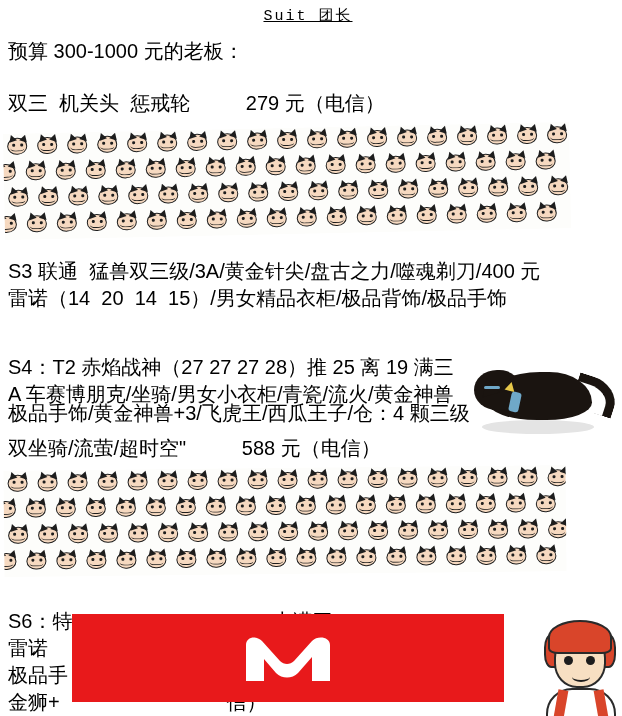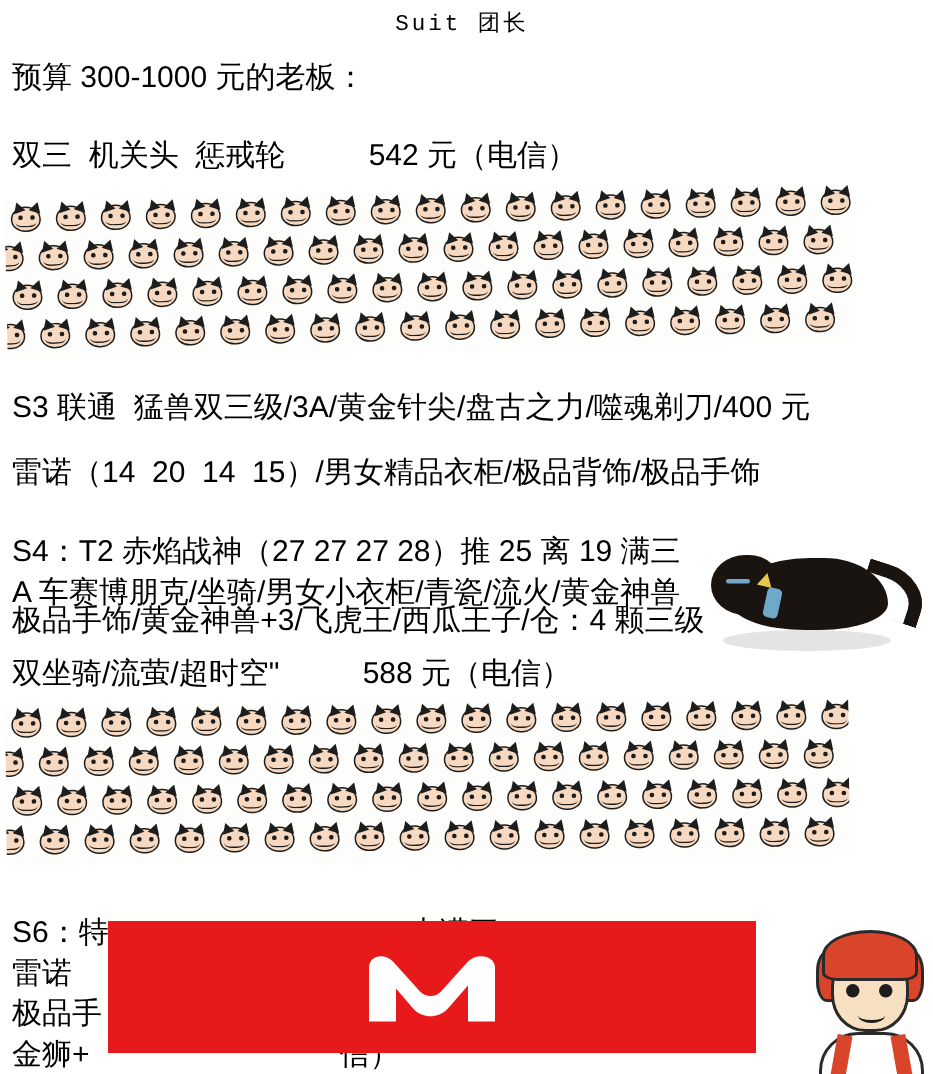--- a/index.html
+++ b/index.html
@@ -24,20 +24,21 @@
     position: absolute;
     top: 6px;
     left: 0;
     width: 616px;
     text-align: center;
     font-family: "Liberation Mono", monospace;
     font-size: 15px;
     letter-spacing: 2px;
     color: #000;
     white-space: pre;
+    text-decoration: underline;
   }
   .line {
     position: absolute;
     left: 8px;
     font-size: 20px;
     color: #000;
     white-space: pre;
     font-family: "Liberation Sans", sans-serif;
     letter-spacing: 0px;
   }
@@ -312,31 +313,31 @@
   }
 </style>
 </head>
 <body>
 
 <div class="page">
 
   <div class="title">Suit 团长</div>
 
   <div class="line" style="top:38px">预算 300-1000 元的老板：</div>
-  <div class="line" style="top:90px">双三  机关头  惩戒轮          542 元（电信）</div>
+  <div class="line" style="top:90px">双三  机关头  惩戒轮          279 元（电信）</div>
 
   <div class="band tilt1" id="band1" style="top:128px; width:566px; height:106px;">
       <div class="row" style="top: 0px; left: 0px;"><span class="face"><i class="ear-l"></i><i class="ear-r"></i><i class="eye-l"></i><i class="eye-r"></i></span><span class="face"><i class="ear-l"></i><i class="ear-r"></i><i class="eye-l"></i><i class="eye-r"></i></span><span class="face"><i class="ear-l"></i><i class="ear-r"></i><i class="eye-l"></i><i class="eye-r"></i></span><span class="face"><i class="ear-l"></i><i class="ear-r"></i><i class="eye-l"></i><i class="eye-r"></i></span><span class="face"><i class="ear-l"></i><i class="ear-r"></i><i class="eye-l"></i><i class="eye-r"></i></span><span class="face"><i class="ear-l"></i><i class="ear-r"></i><i class="eye-l"></i><i class="eye-r"></i></span><span class="face"><i class="ear-l"></i><i class="ear-r"></i><i class="eye-l"></i><i class="eye-r"></i></span><span class="face"><i class="ear-l"></i><i class="ear-r"></i><i class="eye-l"></i><i class="eye-r"></i></span><span class="face"><i class="ear-l"></i><i class="ear-r"></i><i class="eye-l"></i><i class="eye-r"></i></span><span class="face"><i class="ear-l"></i><i class="ear-r"></i><i class="eye-l"></i><i class="eye-r"></i></span><span class="face"><i class="ear-l"></i><i class="ear-r"></i><i class="eye-l"></i><i class="eye-r"></i></span><span class="face"><i class="ear-l"></i><i class="ear-r"></i><i class="eye-l"></i><i class="eye-r"></i></span><span class="face"><i class="ear-l"></i><i class="ear-r"></i><i class="eye-l"></i><i class="eye-r"></i></span><span class="face"><i class="ear-l"></i><i class="ear-r"></i><i class="eye-l"></i><i class="eye-r"></i></span><span class="face"><i class="ear-l"></i><i class="ear-r"></i><i class="eye-l"></i><i class="eye-r"></i></span><span class="face"><i class="ear-l"></i><i class="ear-r"></i><i class="eye-l"></i><i class="eye-r"></i></span><span class="face"><i class="ear-l"></i><i class="ear-r"></i><i class="eye-l"></i><i class="eye-r"></i></span><span class="face"><i class="ear-l"></i><i class="ear-r"></i><i class="eye-l"></i><i class="eye-r"></i></span><span class="face"><i class="ear-l"></i><i class="ear-r"></i><i class="eye-l"></i><i class="eye-r"></i></span></div>
       <div class="row" style="top: 26px; left: -12px;"><span class="face"><i class="ear-l"></i><i class="ear-r"></i><i class="eye-l"></i><i class="eye-r"></i></span><span class="face"><i class="ear-l"></i><i class="ear-r"></i><i class="eye-l"></i><i class="eye-r"></i></span><span class="face"><i class="ear-l"></i><i class="ear-r"></i><i class="eye-l"></i><i class="eye-r"></i></span><span class="face"><i class="ear-l"></i><i class="ear-r"></i><i class="eye-l"></i><i class="eye-r"></i></span><span class="face"><i class="ear-l"></i><i class="ear-r"></i><i class="eye-l"></i><i class="eye-r"></i></span><span class="face"><i class="ear-l"></i><i class="ear-r"></i><i class="eye-l"></i><i class="eye-r"></i></span><span class="face"><i class="ear-l"></i><i class="ear-r"></i><i class="eye-l"></i><i class="eye-r"></i></span><span class="face"><i class="ear-l"></i><i class="ear-r"></i><i class="eye-l"></i><i class="eye-r"></i></span><span class="face"><i class="ear-l"></i><i class="ear-r"></i><i class="eye-l"></i><i class="eye-r"></i></span><span class="face"><i class="ear-l"></i><i class="ear-r"></i><i class="eye-l"></i><i class="eye-r"></i></span><span class="face"><i class="ear-l"></i><i class="ear-r"></i><i class="eye-l"></i><i class="eye-r"></i></span><span class="face"><i class="ear-l"></i><i class="ear-r"></i><i class="eye-l"></i><i class="eye-r"></i></span><span class="face"><i class="ear-l"></i><i class="ear-r"></i><i class="eye-l"></i><i class="eye-r"></i></span><span class="face"><i class="ear-l"></i><i class="ear-r"></i><i class="eye-l"></i><i class="eye-r"></i></span><span class="face"><i class="ear-l"></i><i class="ear-r"></i><i class="eye-l"></i><i class="eye-r"></i></span><span class="face"><i class="ear-l"></i><i class="ear-r"></i><i class="eye-l"></i><i class="eye-r"></i></span><span class="face"><i class="ear-l"></i><i class="ear-r"></i><i class="eye-l"></i><i class="eye-r"></i></span><span class="face"><i class="ear-l"></i><i class="ear-r"></i><i class="eye-l"></i><i class="eye-r"></i></span><span class="face"><i class="ear-l"></i><i class="ear-r"></i><i class="eye-l"></i><i class="eye-r"></i></span></div>
       <div class="row" style="top: 52px; left: 0px;"><span class="face"><i class="ear-l"></i><i class="ear-r"></i><i class="eye-l"></i><i class="eye-r"></i></span><span class="face"><i class="ear-l"></i><i class="ear-r"></i><i class="eye-l"></i><i class="eye-r"></i></span><span class="face"><i class="ear-l"></i><i class="ear-r"></i><i class="eye-l"></i><i class="eye-r"></i></span><span class="face"><i class="ear-l"></i><i class="ear-r"></i><i class="eye-l"></i><i class="eye-r"></i></span><span class="face"><i class="ear-l"></i><i class="ear-r"></i><i class="eye-l"></i><i class="eye-r"></i></span><span class="face"><i class="ear-l"></i><i class="ear-r"></i><i class="eye-l"></i><i class="eye-r"></i></span><span class="face"><i class="ear-l"></i><i class="ear-r"></i><i class="eye-l"></i><i class="eye-r"></i></span><span class="face"><i class="ear-l"></i><i class="ear-r"></i><i class="eye-l"></i><i class="eye-r"></i></span><span class="face"><i class="ear-l"></i><i class="ear-r"></i><i class="eye-l"></i><i class="eye-r"></i></span><span class="face"><i class="ear-l"></i><i class="ear-r"></i><i class="eye-l"></i><i class="eye-r"></i></span><span class="face"><i class="ear-l"></i><i class="ear-r"></i><i class="eye-l"></i><i class="eye-r"></i></span><span class="face"><i class="ear-l"></i><i class="ear-r"></i><i class="eye-l"></i><i class="eye-r"></i></span><span class="face"><i class="ear-l"></i><i class="ear-r"></i><i class="eye-l"></i><i class="eye-r"></i></span><span class="face"><i class="ear-l"></i><i class="ear-r"></i><i class="eye-l"></i><i class="eye-r"></i></span><span class="face"><i class="ear-l"></i><i class="ear-r"></i><i class="eye-l"></i><i class="eye-r"></i></span><span class="face"><i class="ear-l"></i><i class="ear-r"></i><i class="eye-l"></i><i class="eye-r"></i></span><span class="face"><i class="ear-l"></i><i class="ear-r"></i><i class="eye-l"></i><i class="eye-r"></i></span><span class="face"><i class="ear-l"></i><i class="ear-r"></i><i class="eye-l"></i><i class="eye-r"></i></span><span class="face"><i class="ear-l"></i><i class="ear-r"></i><i class="eye-l"></i><i class="eye-r"></i></span></div>
       <div class="row" style="top: 78px; left: -12px;"><span class="face"><i class="ear-l"></i><i class="ear-r"></i><i class="eye-l"></i><i class="eye-r"></i></span><span class="face"><i class="ear-l"></i><i class="ear-r"></i><i class="eye-l"></i><i class="eye-r"></i></span><span class="face"><i class="ear-l"></i><i class="ear-r"></i><i class="eye-l"></i><i class="eye-r"></i></span><span class="face"><i class="ear-l"></i><i class="ear-r"></i><i class="eye-l"></i><i class="eye-r"></i></span><span class="face"><i class="ear-l"></i><i class="ear-r"></i><i class="eye-l"></i><i class="eye-r"></i></span><span class="face"><i class="ear-l"></i><i class="ear-r"></i><i class="eye-l"></i><i class="eye-r"></i></span><span class="face"><i class="ear-l"></i><i class="ear-r"></i><i class="eye-l"></i><i class="eye-r"></i></span><span class="face"><i class="ear-l"></i><i class="ear-r"></i><i class="eye-l"></i><i class="eye-r"></i></span><span class="face"><i class="ear-l"></i><i class="ear-r"></i><i class="eye-l"></i><i class="eye-r"></i></span><span class="face"><i class="ear-l"></i><i class="ear-r"></i><i class="eye-l"></i><i class="eye-r"></i></span><span class="face"><i class="ear-l"></i><i class="ear-r"></i><i class="eye-l"></i><i class="eye-r"></i></span><span class="face"><i class="ear-l"></i><i class="ear-r"></i><i class="eye-l"></i><i class="eye-r"></i></span><span class="face"><i class="ear-l"></i><i class="ear-r"></i><i class="eye-l"></i><i class="eye-r"></i></span><span class="face"><i class="ear-l"></i><i class="ear-r"></i><i class="eye-l"></i><i class="eye-r"></i></span><span class="face"><i class="ear-l"></i><i class="ear-r"></i><i class="eye-l"></i><i class="eye-r"></i></span><span class="face"><i class="ear-l"></i><i class="ear-r"></i><i class="eye-l"></i><i class="eye-r"></i></span><span class="face"><i class="ear-l"></i><i class="ear-r"></i><i class="eye-l"></i><i class="eye-r"></i></span><span class="face"><i class="ear-l"></i><i class="ear-r"></i><i class="eye-l"></i><i class="eye-r"></i></span><span class="face"><i class="ear-l"></i><i class="ear-r"></i><i class="eye-l"></i><i class="eye-r"></i></span></div>
     </div>
 
   <div class="line" style="top:258px">S3 联通  猛兽双三级/3A/黄金针尖/盘古之力/噬魂剃刀/400 元</div>
-  <div class="line" style="top:301px">雷诺（14  20  14  15）/男女精品衣柜/极品背饰/极品手饰</div>
+  <div class="line" style="top:285px">雷诺（14  20  14  15）/男女精品衣柜/极品背饰/极品手饰</div>
 
   <div class="line" style="top:354px">S4：T2 赤焰战神（27 27 27 28）推 25 离 19 满三</div>
   <div class="line" style="top:381px">A 车赛博朋克/坐骑/男女小衣柜/青瓷/流火/黄金神兽</div>
   <div class="line" style="top:400px">极品手饰/黄金神兽+3/飞虎王/西瓜王子/仓：4 颗三级</div>
   <div class="line" style="top:435px">双坐骑/流萤/超时空"          588 元（电信）</div>
 
   <div class="cat">
     <div class="shadow"></div>
     <div class="tail"></div>
     <div class="body"></div>

